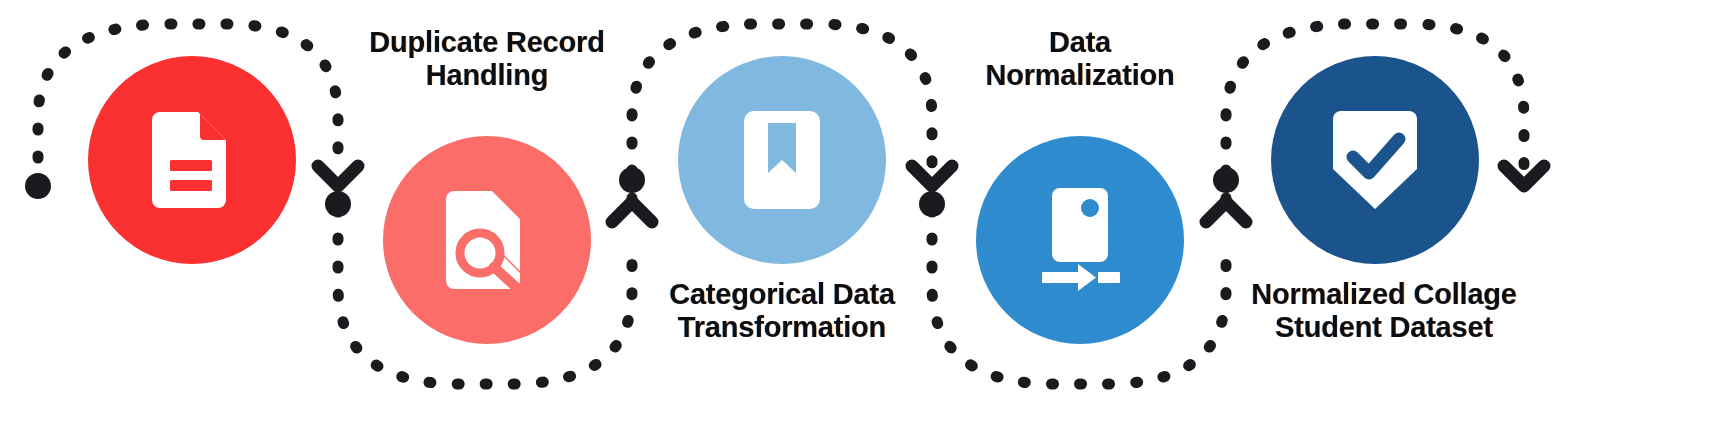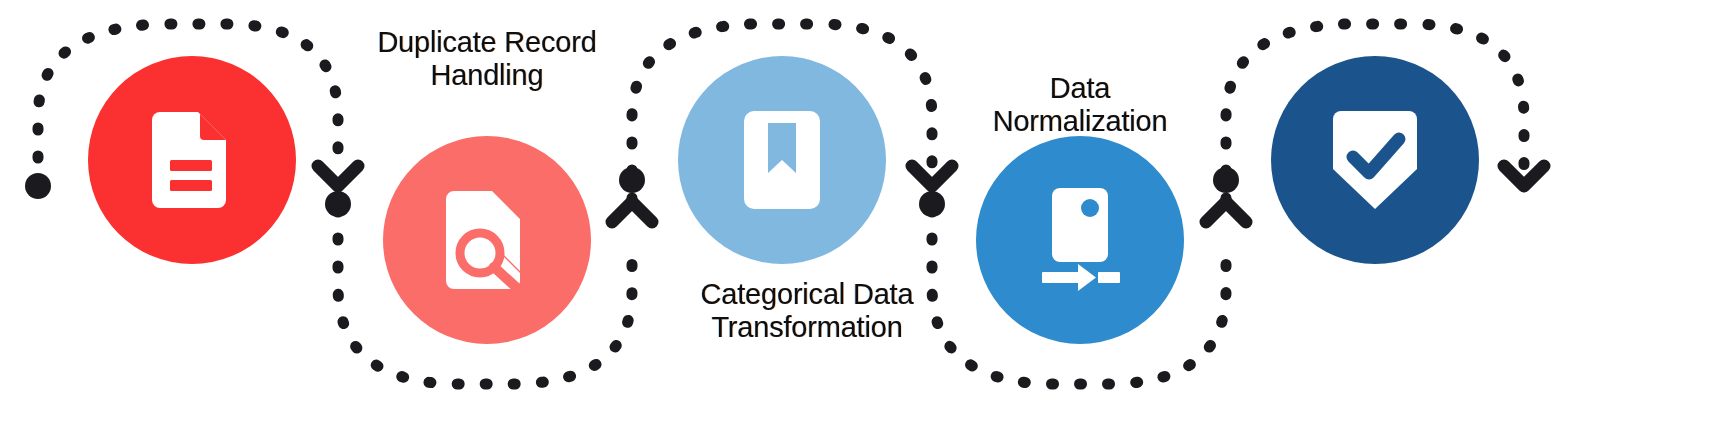--- a/index.html
+++ b/index.html
@@ -33,21 +33,21 @@
     display: flex;
     align-items: center;
     justify-content: center;
   }
   .stage-icon {
     display: block;
   }
   .stage-label {
     position: absolute;
     text-align: center;
-    font-weight: 400;
+    font-weight: 700;
     color: #0d0d12;
     font-size: 29px;
     line-height: 1.13;
     letter-spacing: -0.2px;
     white-space: pre-line;
     -webkit-font-smoothing: antialiased;
     text-shadow:
       0.6px 0 0 rgba(255,150,40,0.55),
       -0.6px 0 0 rgba(60,160,230,0.45);
   }
@@ -130,21 +130,23 @@
         <polyline fill="none" stroke="#1B548C" stroke-width="13" stroke-linecap="round" stroke-linejoin="round" points="20,46 36,62 66,28"></polyline>
       </svg>
     </div>
   </div>
 
   <div class="layer" id="label-layer">
 
     <div class="stage-label" style="left:305px; top:26px; width:364px;">Duplicate Record
 Handling</div>
 
-    <div class="stage-label" style="left:625px; top:278px; width:364px;">Categorical Data
+    <div class="stage-label" style="left:600px; top:278px; width:364px;">Categorical Data
 Transformation</div>
 
-    <div class="stage-label" style="left:898px; top:26px; width:364px;margin-top:46px;">Data
+    <div class="stage-label" style="left:898px; top:26px; width:364px;">Data
 Normalization</div>
 
+    <div class="stage-label" style="left:1188px; top:278px; width:392px;">Normalized Collage
+Student Dataset</div>
   </div>
 
 </div>
 
 </body></html>

